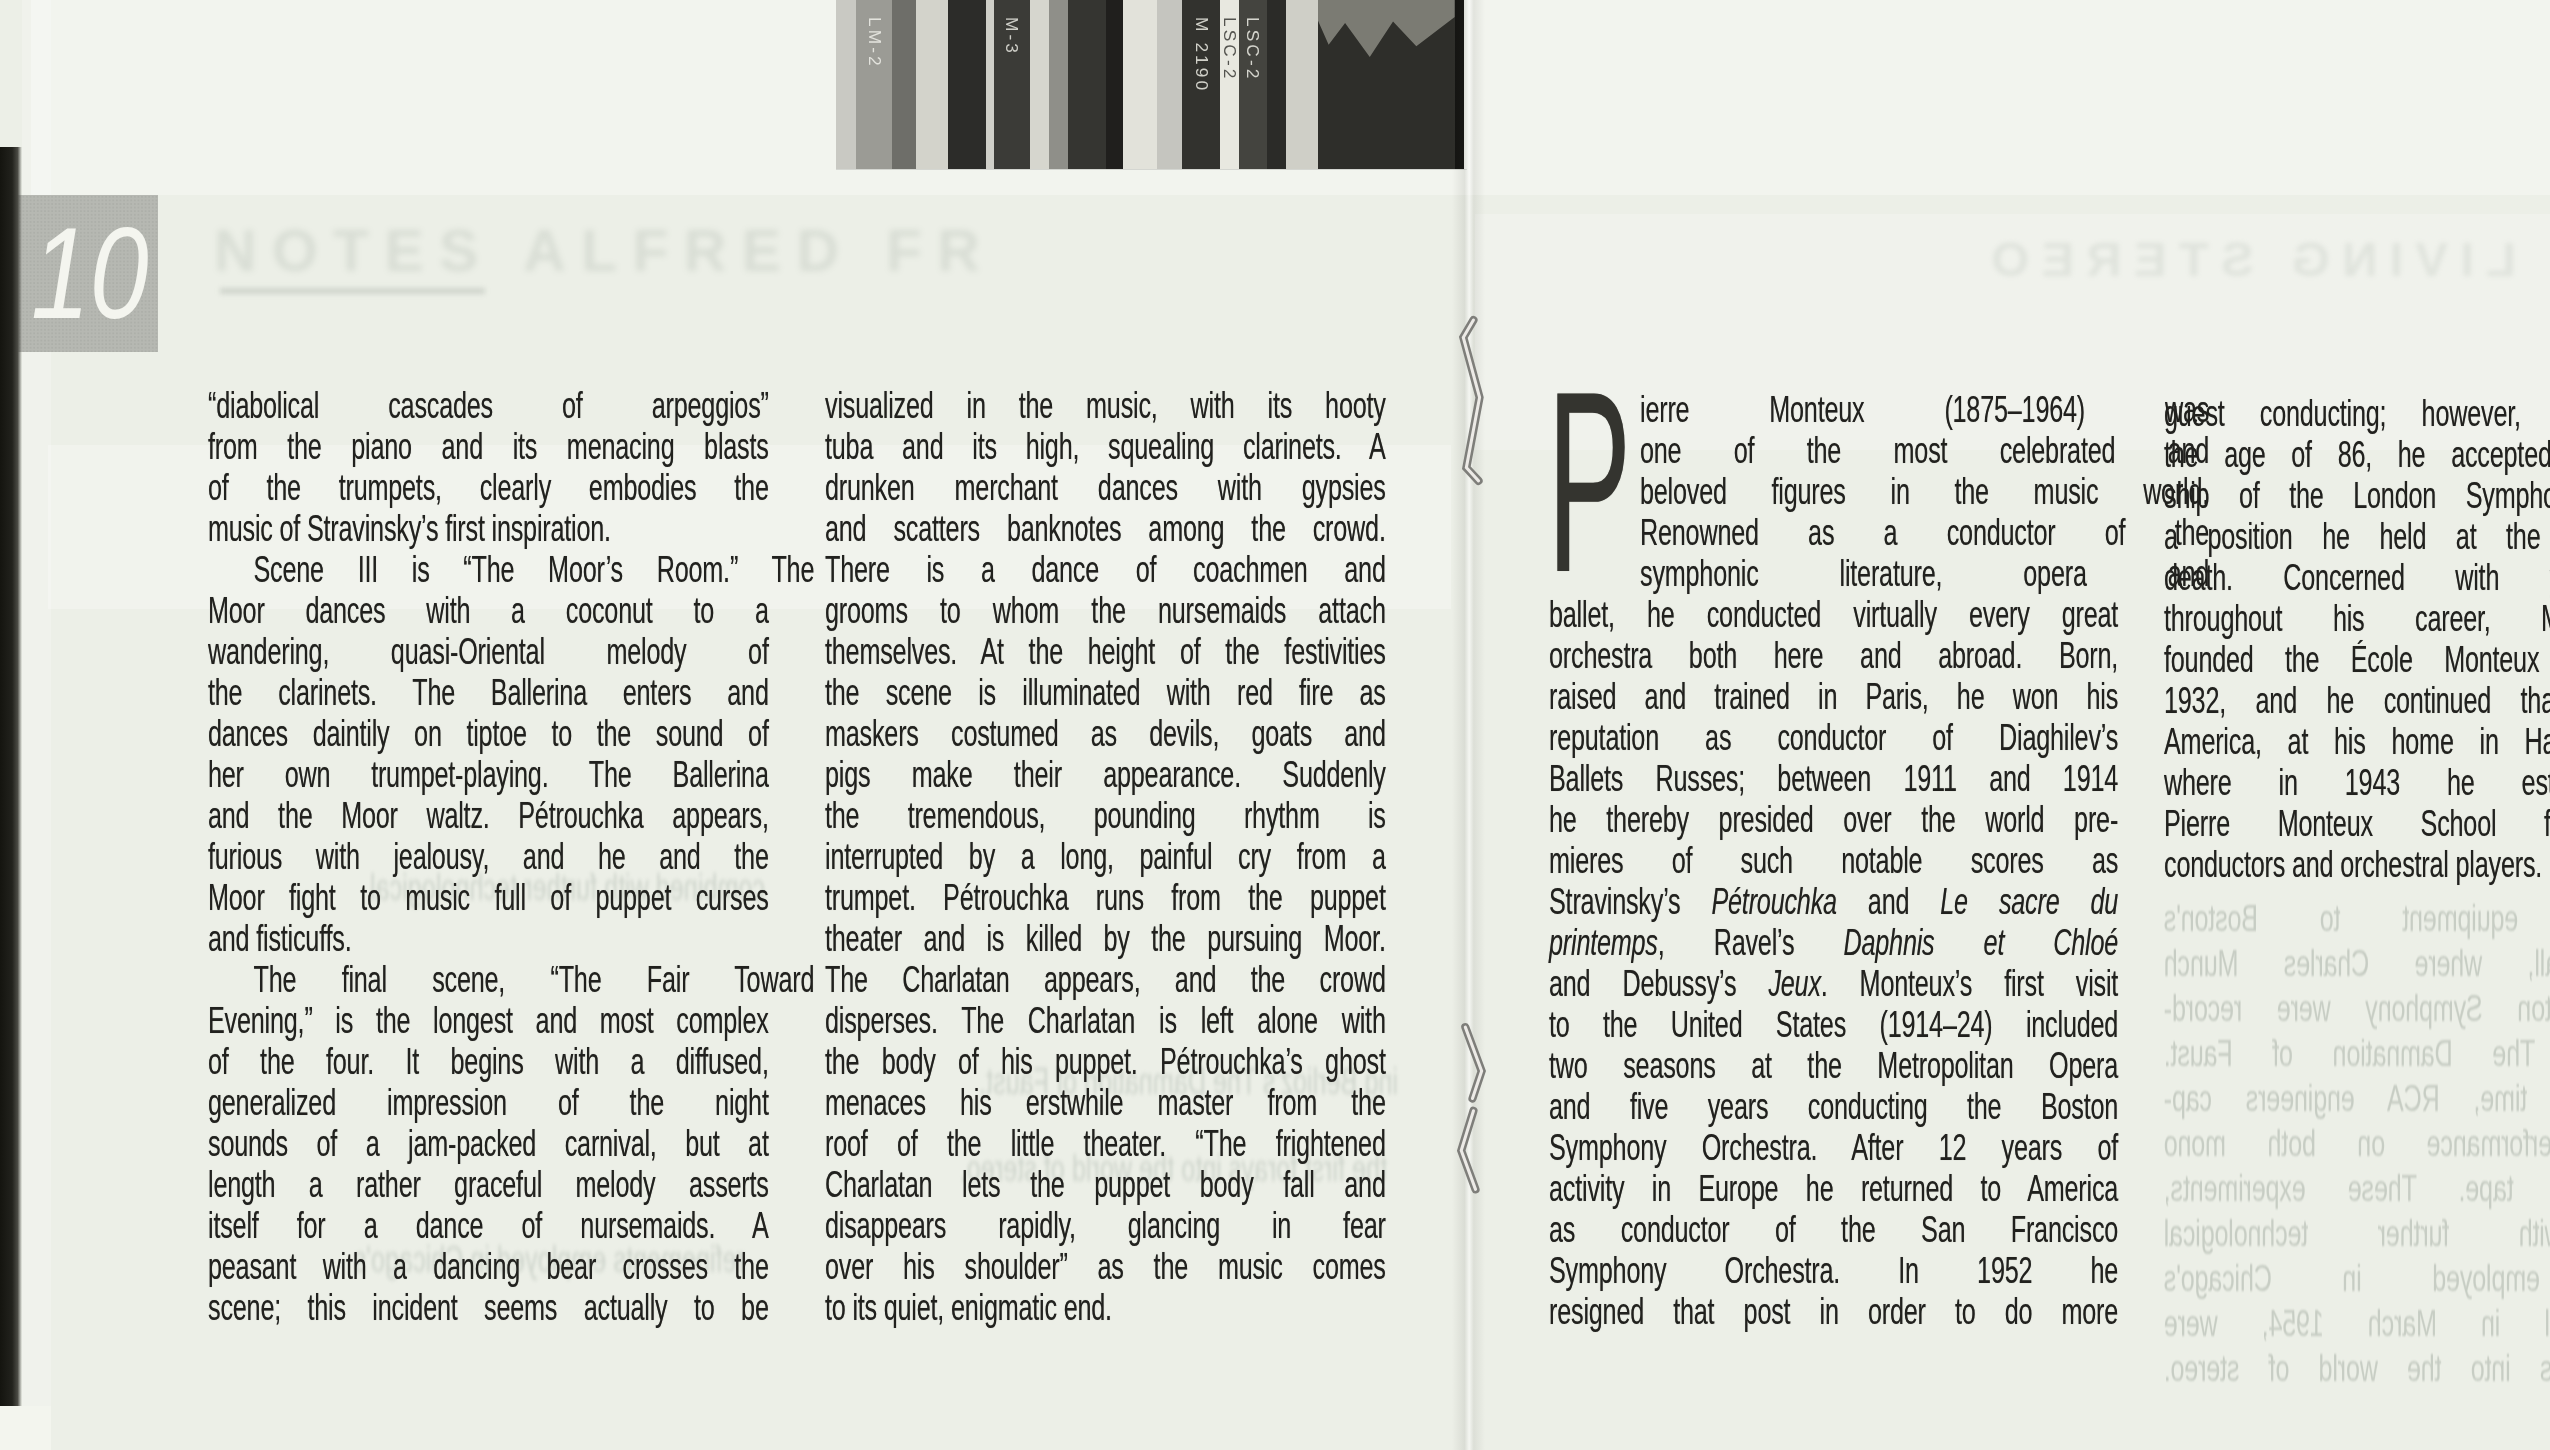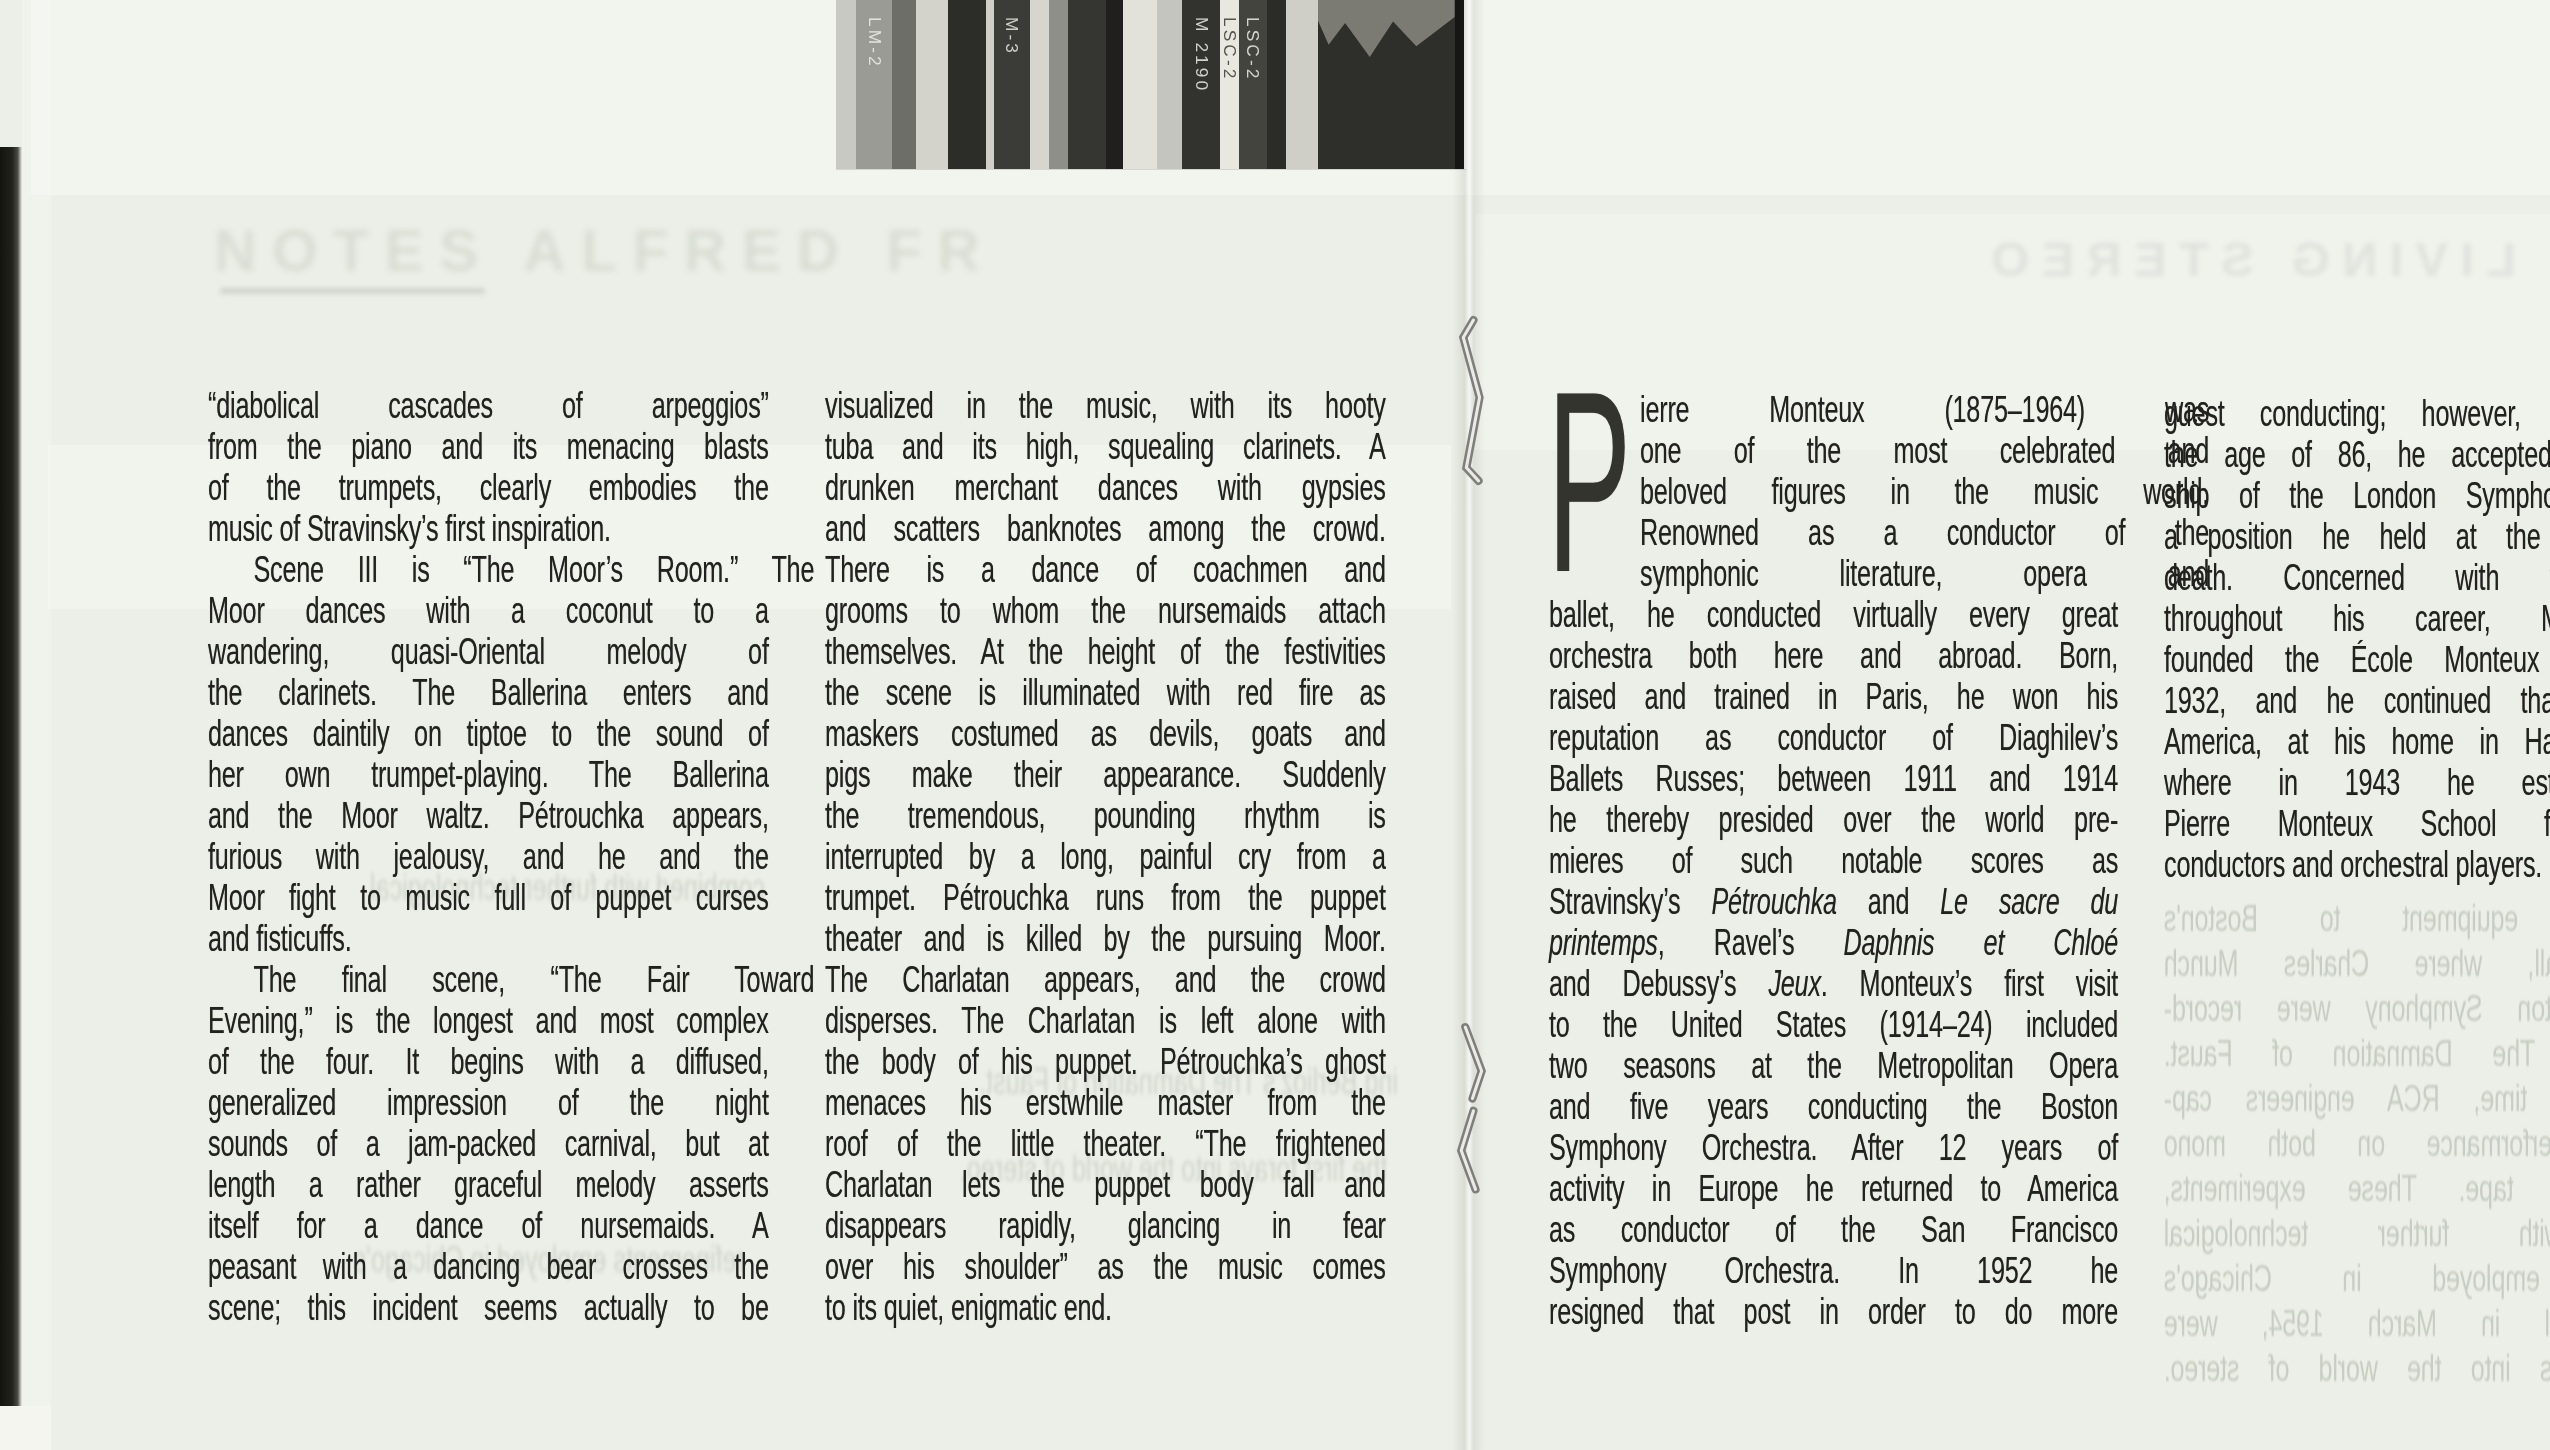--- a/index.html
+++ b/index.html
@@ -66,20 +66,21 @@
 
   <div class="whitestrip" style="left:22.4px;top:0;width:28.6px;height:1451px;"></div>
   <div class="tone" style="left:31px;top:0;width:2883px;height:195px;background:rgba(255,255,255,.30);"></div>
   <div class="tone" style="left:48px;top:445px;width:1403px;height:164px;background:rgba(255,255,255,.28);"></div>
   <div class="tone" style="left:1475px;top:214px;width:1438px;height:236px;background:rgba(255,255,255,.22);"></div>
 
   <div class="ghost hleft">NOTES   ALFRED FR</div>
   <div class="ghost hleft2"></div>
   <div class="ghost hright">THE HISTORY OF LIVING STEREO</div>
 
+  <div class="pageband left"><span>10</span></div>
 
   <div class="photo" id="photo">
       <div class="stripe" style="width: 20px; background: rgb(201, 201, 195);"></div>
       <div class="stripe" style="width: 36px; background: rgb(155, 155, 149);">
         <div class="vlabel" style="color: rgb(240, 240, 234);">LM-2</div>
       </div>
       <div class="stripe" style="width: 23.5px; background: rgb(110, 110, 105);"></div>
       <div class="stripe" style="width: 32px; background: rgb(211, 211, 203);"></div>
       <div class="stripe" style="width: 38px; background: rgb(44, 44, 41);"></div>
       <div class="stripe" style="width: 8.2px; background: rgb(207, 207, 200);"></div>

